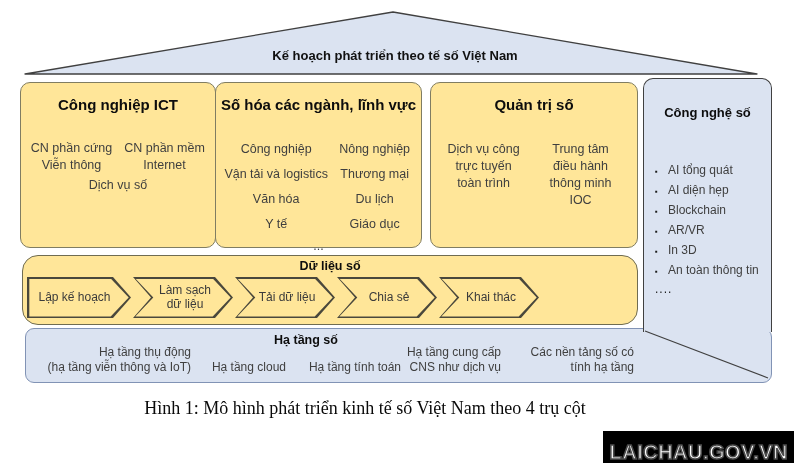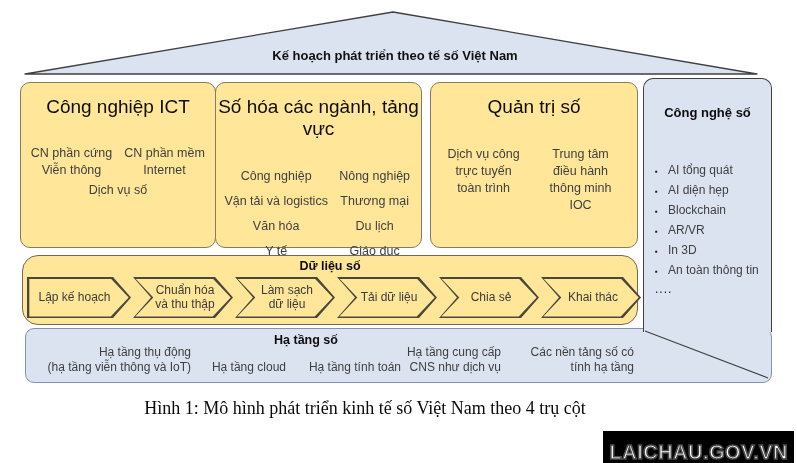--- a/index.html
+++ b/index.html
@@ -12,21 +12,21 @@
   .roof-svg{position:absolute;left:0;top:0;z-index:1;}
   .roof-title{
     position:absolute;left:95px;top:48px;width:600px;text-align:center;z-index:2;
     font-size:13px;font-weight:bold;color:#111;
   }
   
   .box{
     position:absolute;top:82px;height:166px;box-sizing:border-box;z-index:2;
     background:#ffe699;border:1.4px solid #807d62;border-radius:10px;
   }
-  .box-title{padding-top:13px;text-align:center;font-size:19px;font-weight:normal;color:#0d0d0d;}
+  .box-title{padding-top:13px;text-align:center;font-size:15px;font-weight:bold;color:#0d0d0d;}
   .cell{font-size:12.5px;text-align:center;line-height:17px;white-space:pre-line;}
   .p1-grid{display:grid;grid-template-columns:1fr 1fr;margin-top:27px;padding:0 4px;}
   .p1-grid .span2{grid-column:1 / span 2;margin-top:3px;}
   .p2-grid{display:grid;grid-template-columns:57% 43%;row-gap:8px;margin-top:28px;padding:0 4px;}
   .p2-grid .span2{grid-column:1 / span 2;line-height:10px;}
   .p3-grid{display:grid;grid-template-columns:48% 52%;margin-top:28px;padding:0 6px;}
   .p3-grid .stack1{margin-bottom:13px;}
   
   .tech-box{
     position:absolute;left:643px;top:78px;width:129px;height:254px;box-sizing:border-box;z-index:2;
@@ -93,21 +93,21 @@
     <div class="p1-grid">
       <div class="cell">CN phần cứng</div>
       <div class="cell">CN phần mềm</div>
       <div class="cell">Viễn thông</div>
       <div class="cell">Internet</div>
       <div class="cell span2">Dịch vụ số</div>
     </div>
   </div>
 
   <div class="box" style="left:215px;width:207px;">
-    <div class="box-title">Số hóa các ngành, tảng vực</div>
+    <div class="box-title">Số hóa các ngành, lĩnh vực</div>
     <div class="p2-grid">
       <div class="cell">Công nghiệp</div>
       <div class="cell">Nông nghiệp</div>
       <div class="cell">Vận tải và logistics</div>
       <div class="cell">Thương mại</div>
       <div class="cell">Văn hóa</div>
       <div class="cell">Du lịch</div>
       <div class="cell">Y tế</div>
       <div class="cell">Giáo dục</div>
       <div class="cell span2">...</div>
@@ -174,24 +174,20 @@
 tính hạ tầng</div>
   </div>
 
   <div class="data-bar">
     <div class="data-title">Dữ liệu số</div>
     <div class="steps">
       <div class="step first" style="width:104px;">
           <div class="step-inner">Lập kế hoạch</div>
         </div>
       <div class="step" style="width:100px;">
-          <div class="step-inner">Chuẩn hóa
-và thu thập</div>
-        </div>
-      <div class="step" style="width:100px;">
           <div class="step-inner">Làm sạch
 dữ liệu</div>
         </div>
       <div class="step" style="width:100px;">
           <div class="step-inner">Tải dữ liệu</div>
         </div>
       <div class="step" style="width:100px;">
           <div class="step-inner">Chia sẻ</div>
         </div>
       <div class="step" style="width:100px;">

